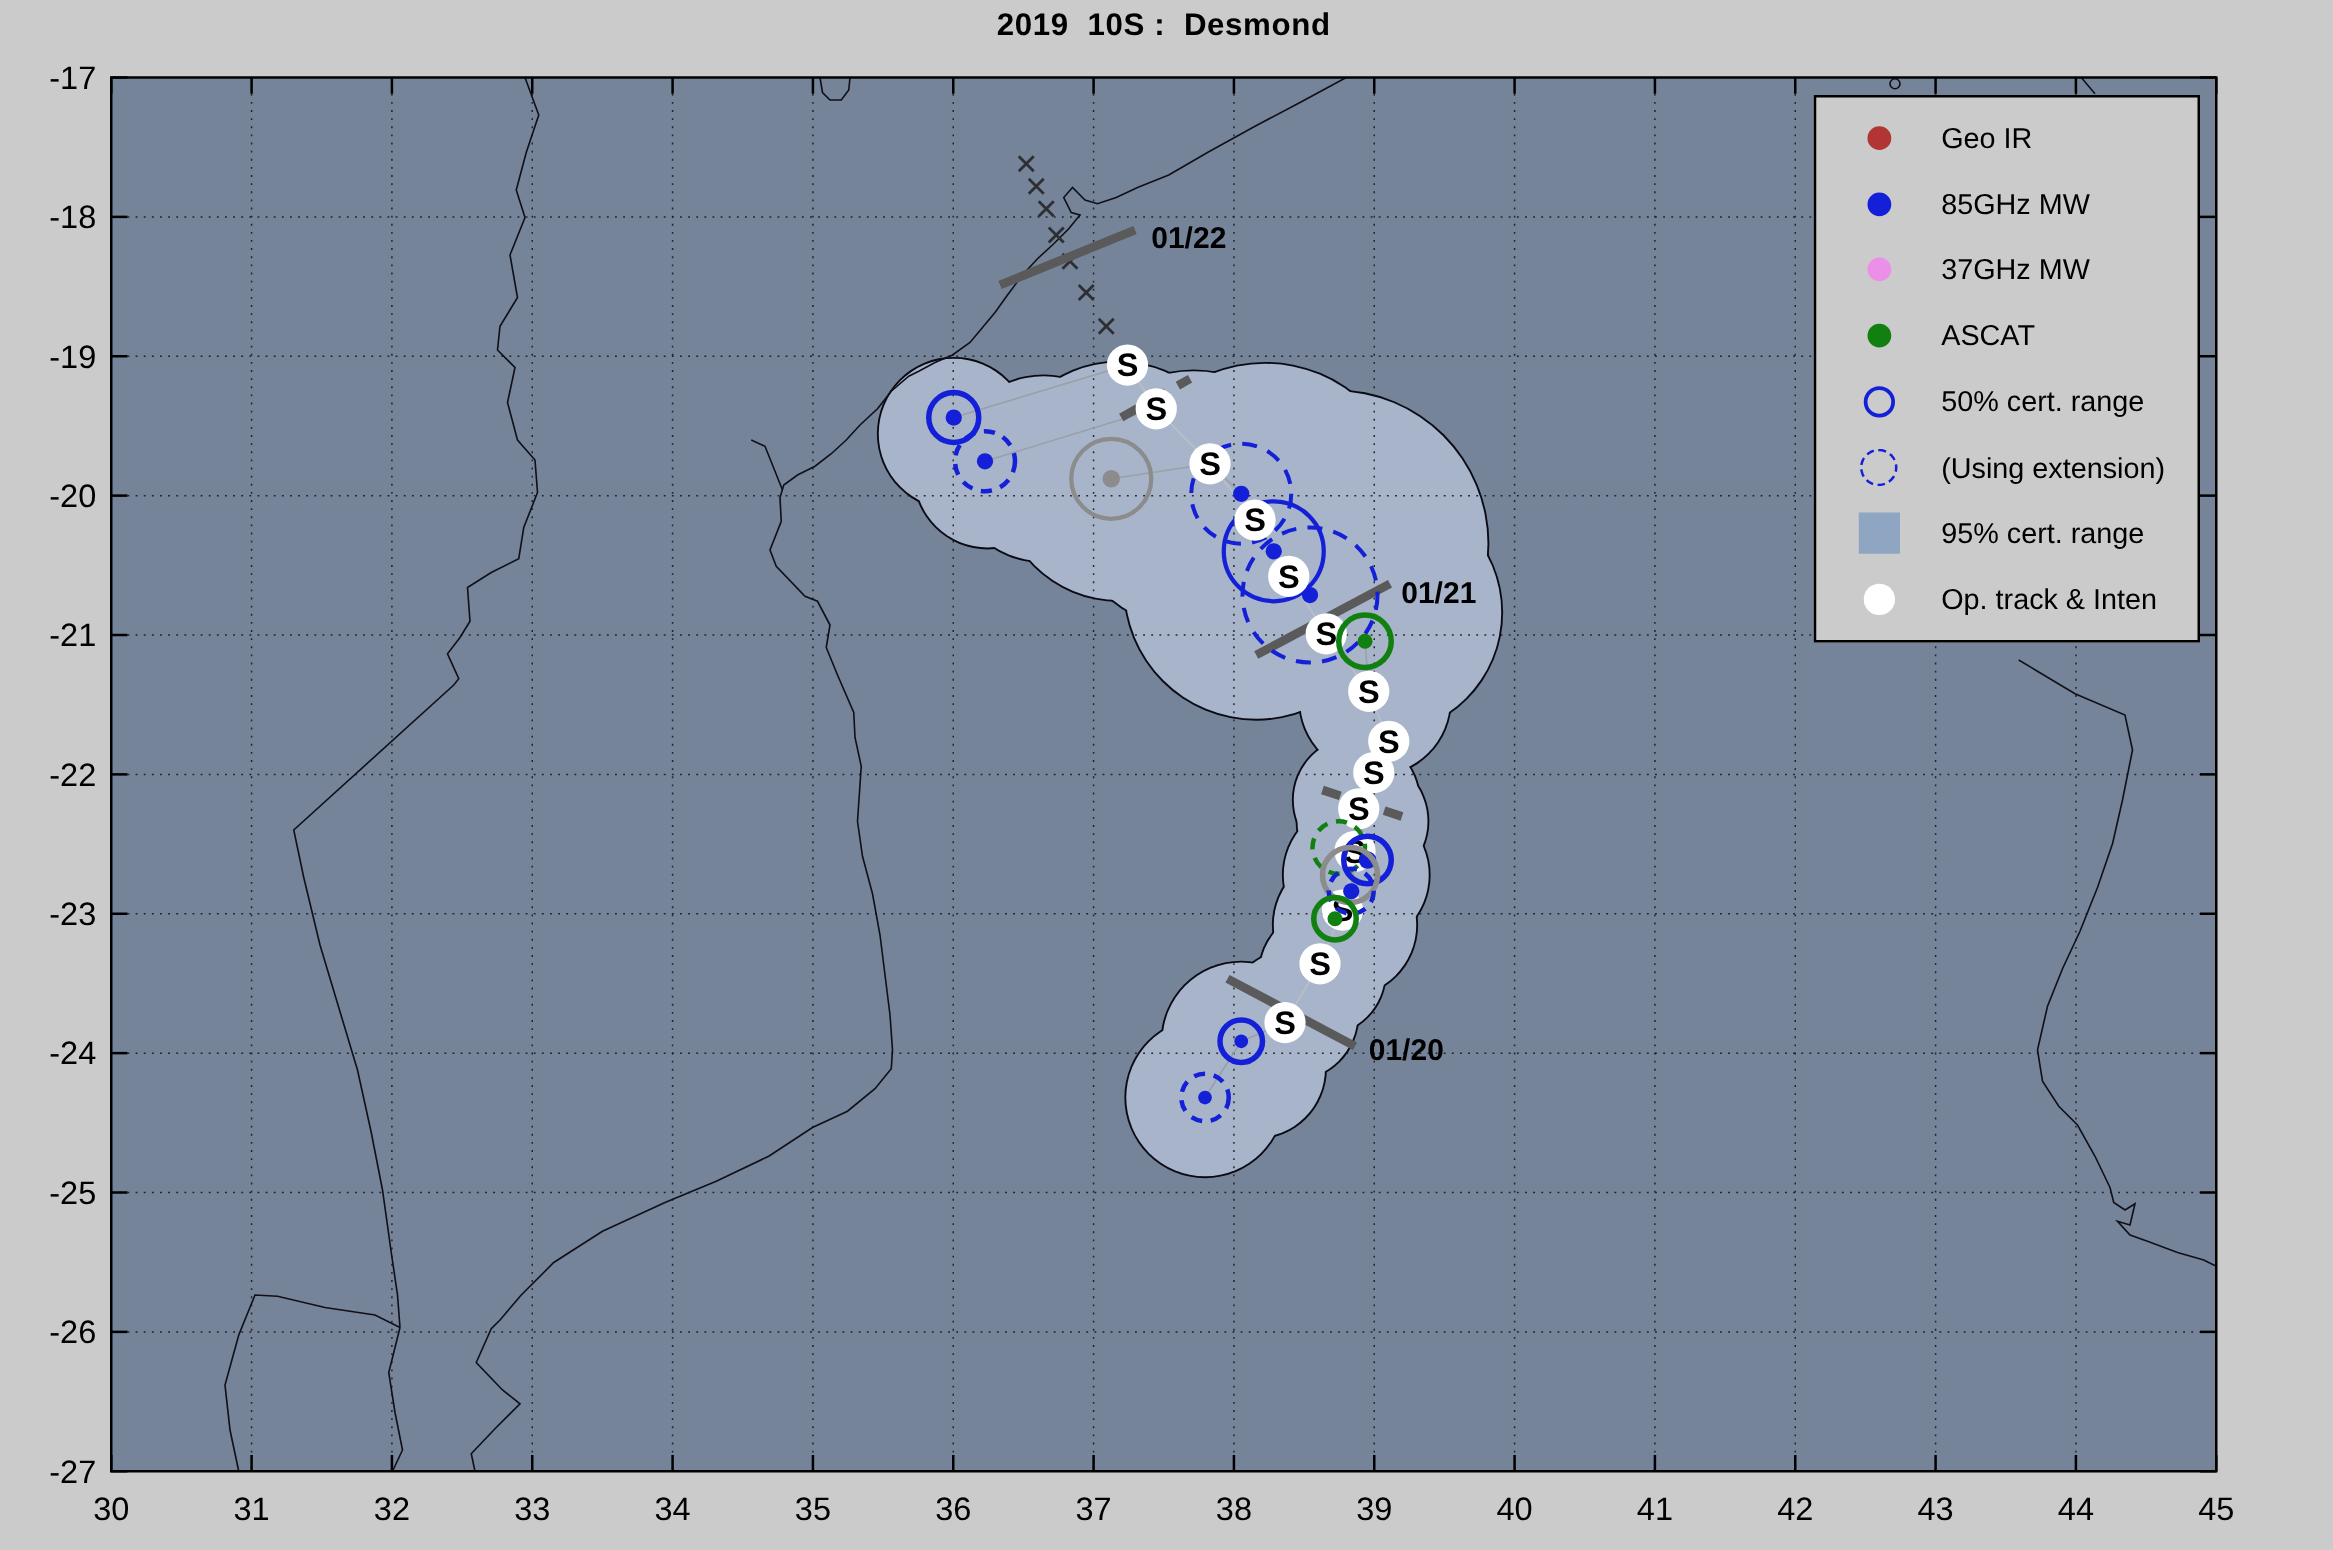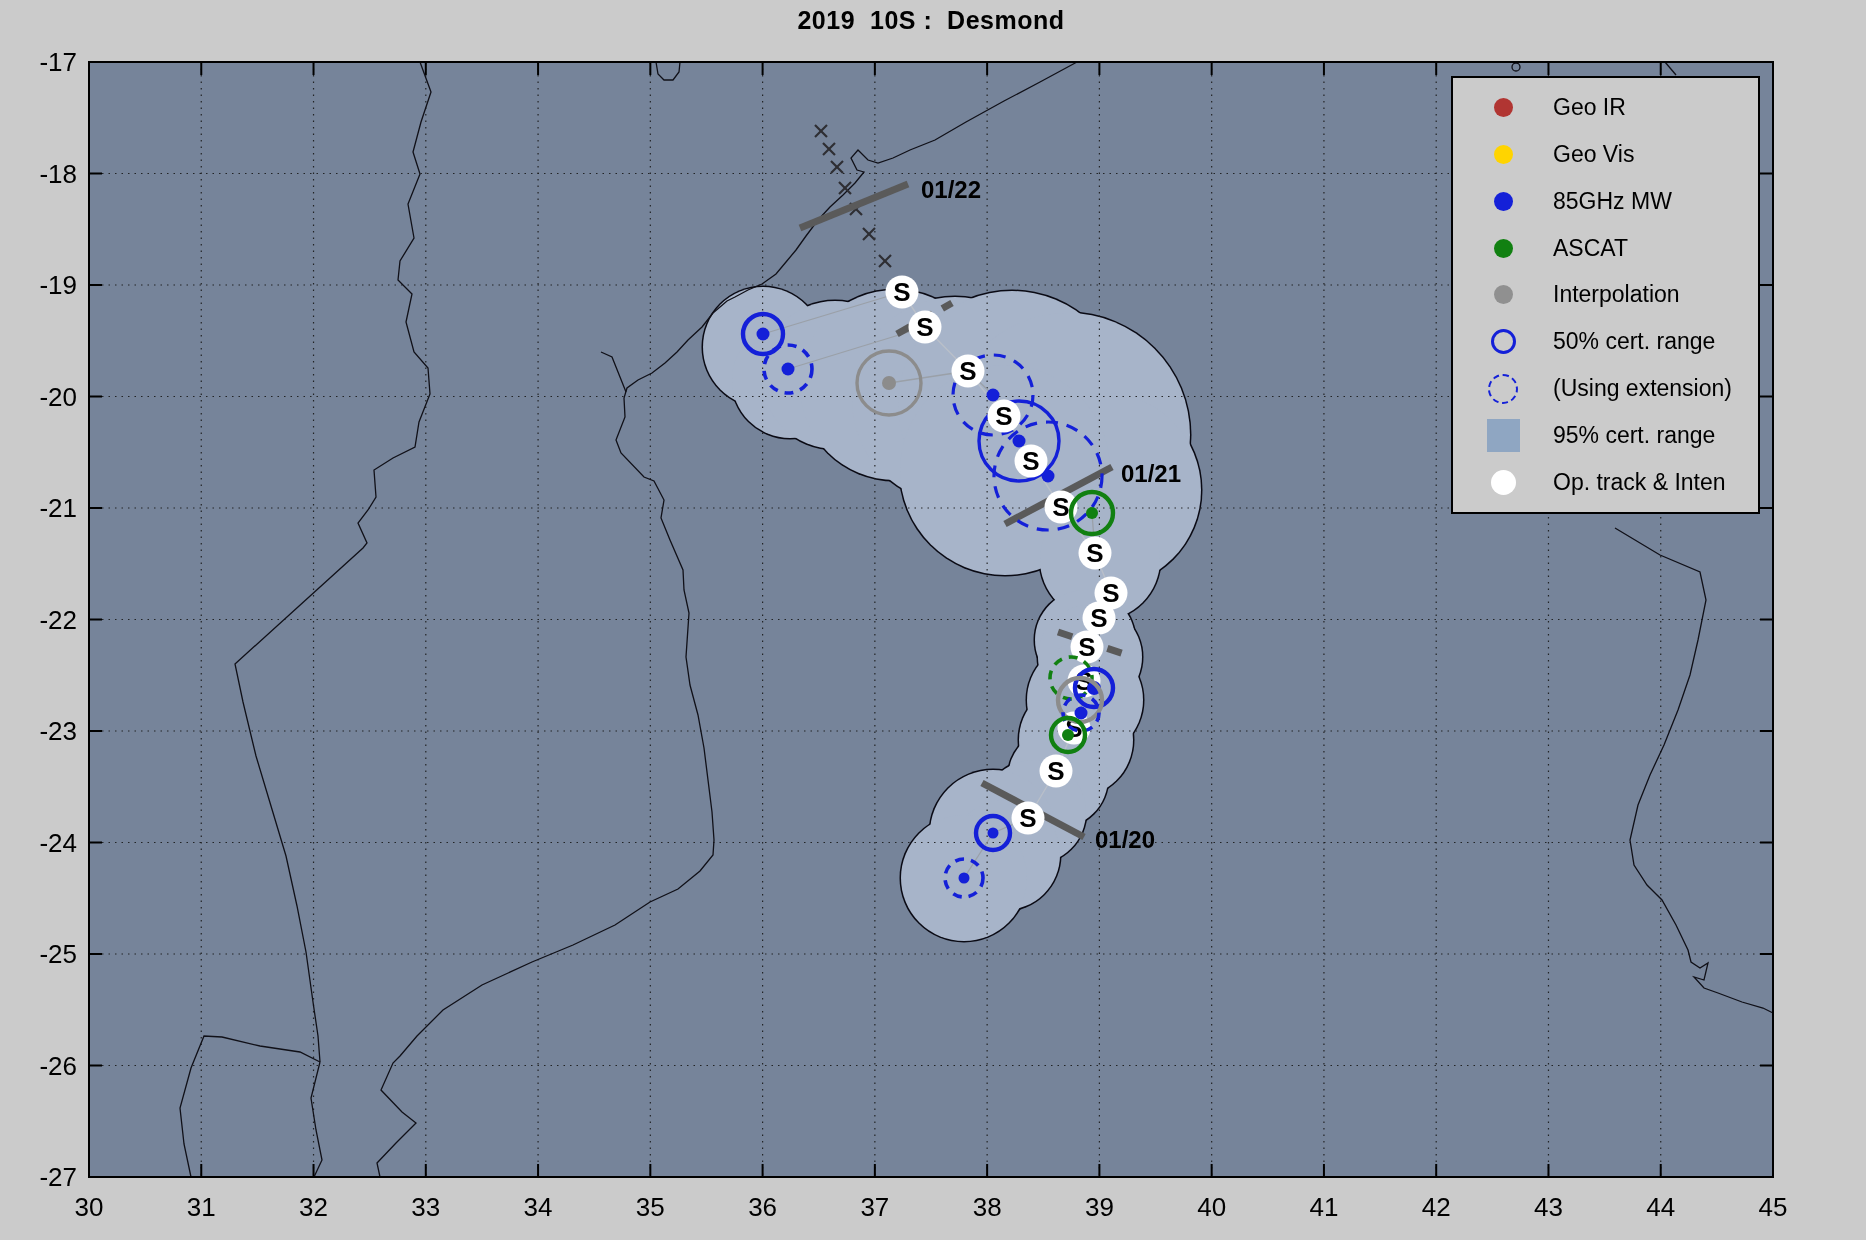--- a/index.html
+++ b/index.html
@@ -327,41 +327,35 @@
   <div id="fig-title">2019  10S :  Desmond</div>
   <div id="legend">
       <div class="lg-row">
         <span class="lg-marker">
           <span class="lg-dot" style="background: rgb(177, 53, 50);"></span>
         </span>
         <span class="lg-label">Geo IR</span>
       </div>
       <div class="lg-row">
         <span class="lg-marker">
-          <span class="lg-dot" style="background: rgb(255, 212, 0);"></span>
-        </span>
-        <span class="lg-label">Geo Vis</span>
-      </div>
-      <div class="lg-row">
-        <span class="lg-marker">
           <span class="lg-dot" style="background: rgb(20, 32, 216);"></span>
         </span>
         <span class="lg-label">85GHz MW</span>
       </div>
       <div class="lg-row">
         <span class="lg-marker">
+          <span class="lg-dot" style="background: rgb(236, 143, 232);"></span>
+        </span>
+        <span class="lg-label">37GHz MW</span>
+      </div>
+      <div class="lg-row">
+        <span class="lg-marker">
           <span class="lg-dot" style="background: rgb(17, 128, 17);"></span>
         </span>
         <span class="lg-label">ASCAT</span>
-      </div>
-      <div class="lg-row">
-        <span class="lg-marker">
-          <span class="lg-dot" style="background: rgb(144, 144, 144);"></span>
-        </span>
-        <span class="lg-label">Interpolation</span>
       </div>
       <div class="lg-row">
         <span class="lg-marker">
           <span class="lg-circle" style="border-color: rgb(20, 32, 216);"></span>
         </span>
         <span class="lg-label">50% cert. range</span>
       </div>
       <div class="lg-row">
         <span class="lg-marker">
           <span class="lg-circle dashed" style="border-color: rgb(20, 32, 216);"></span>

